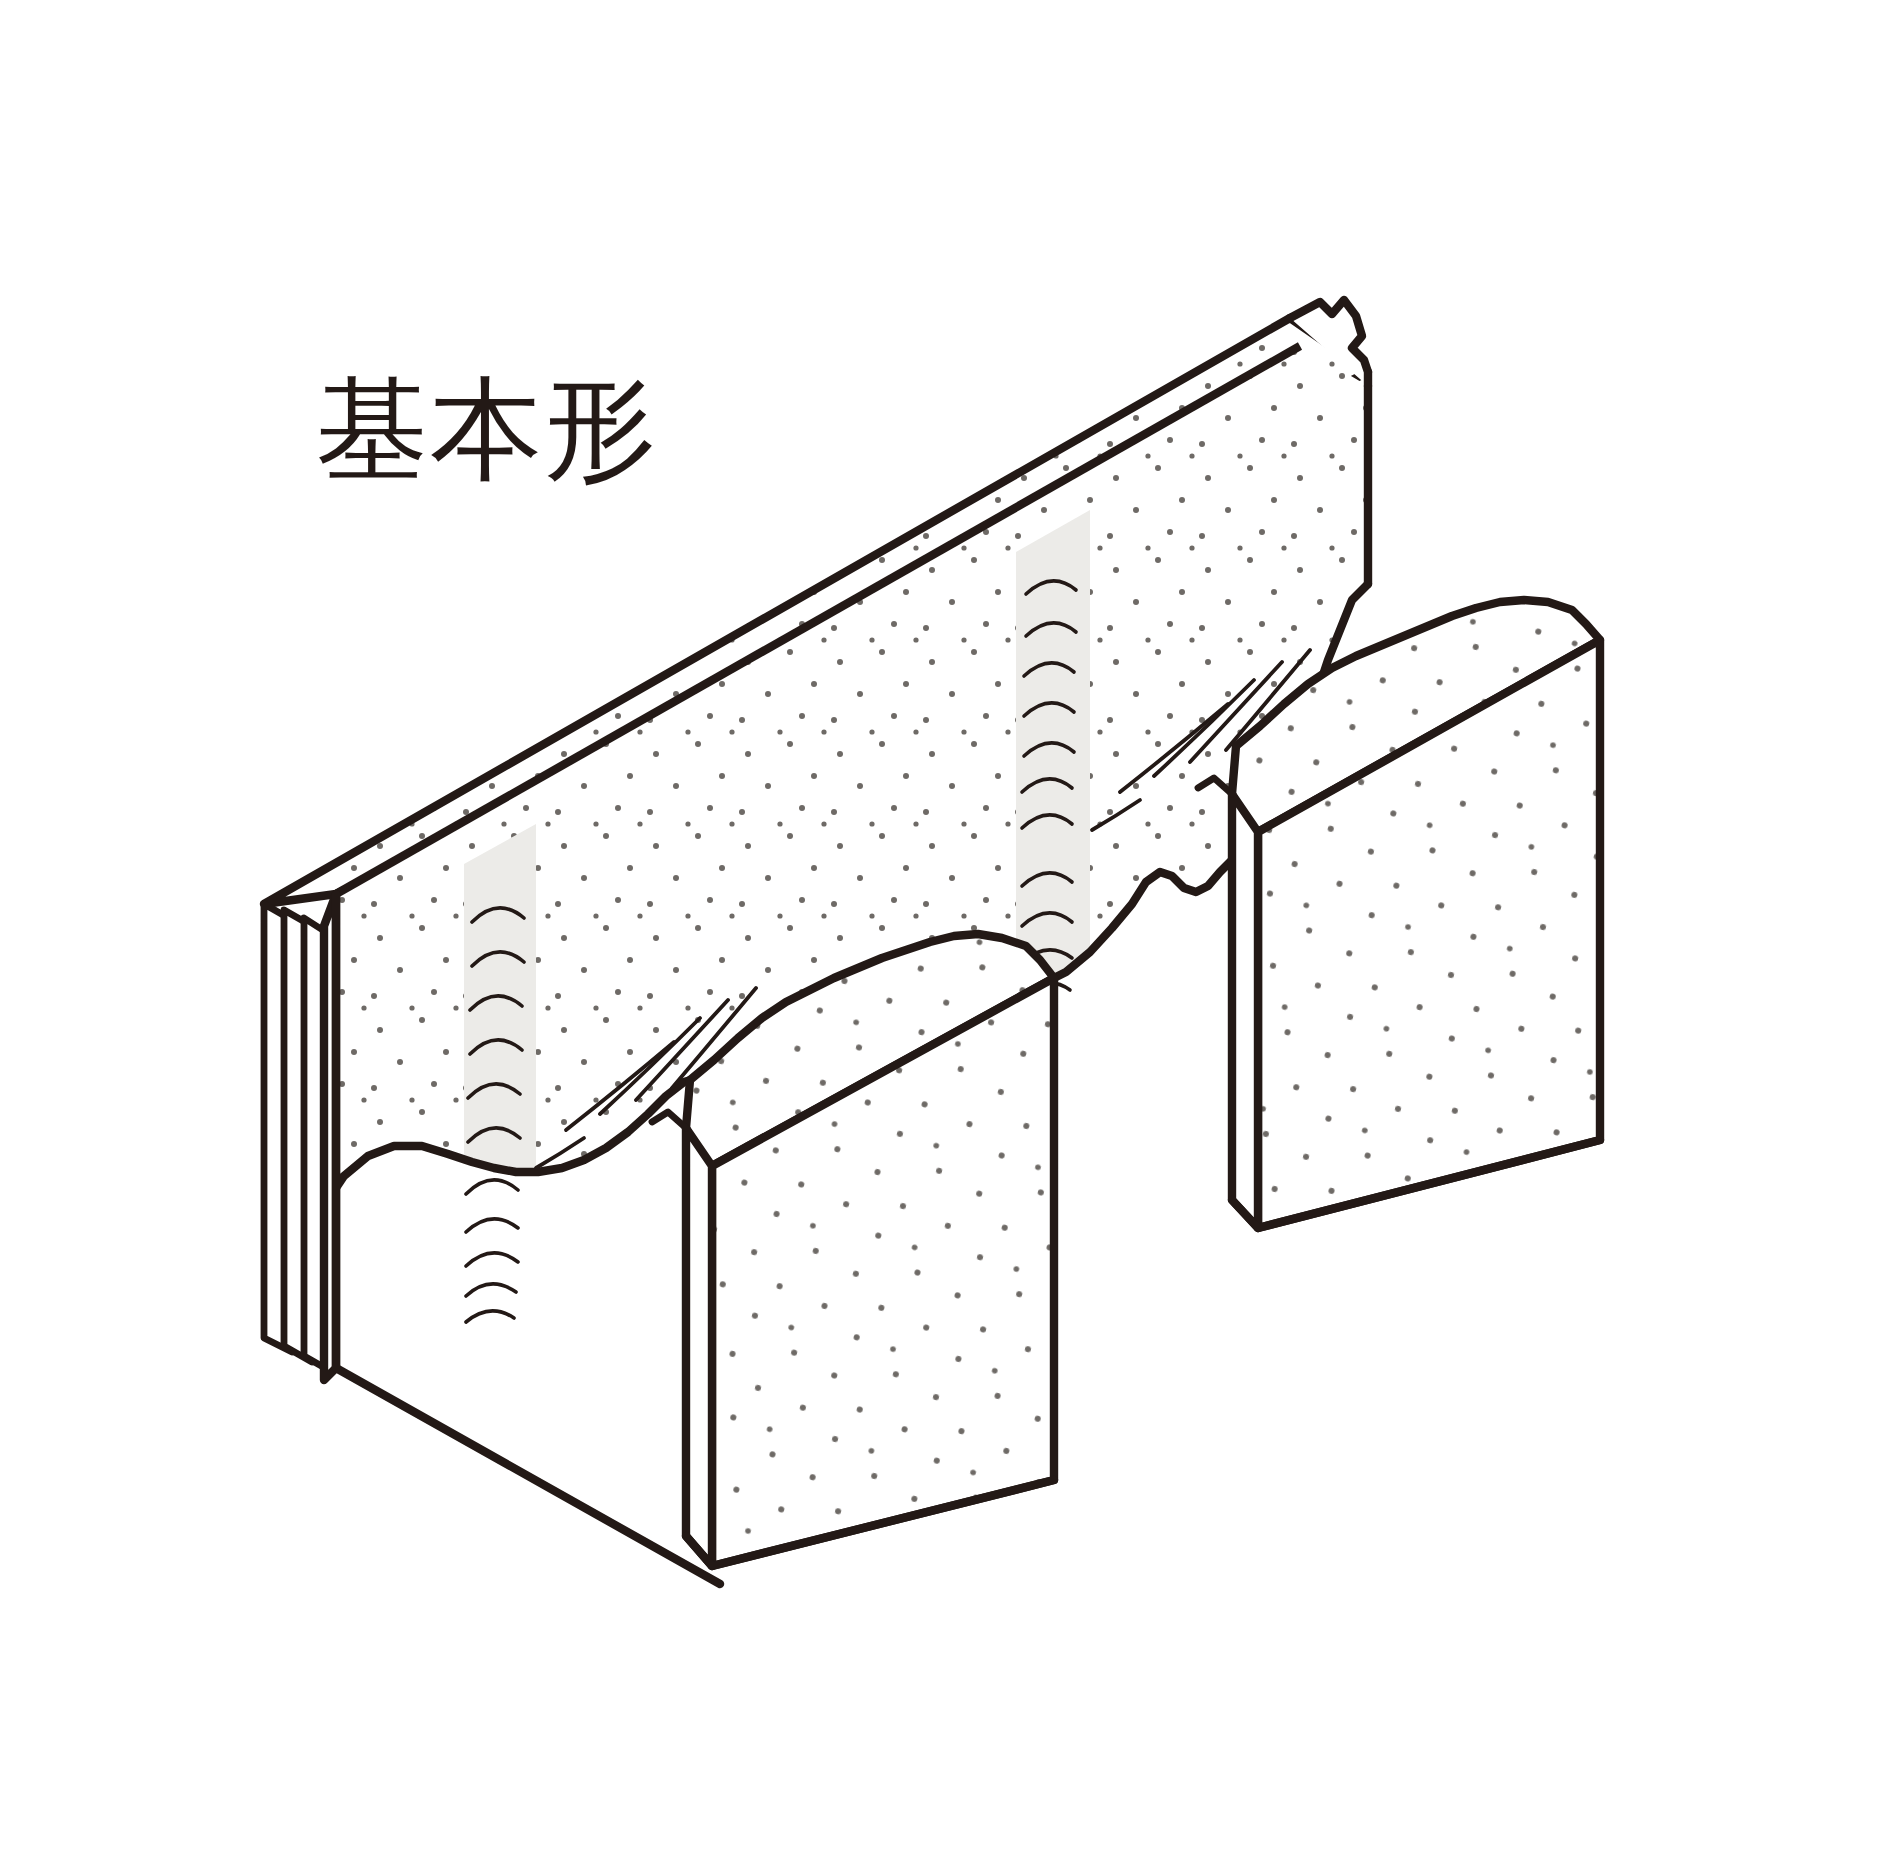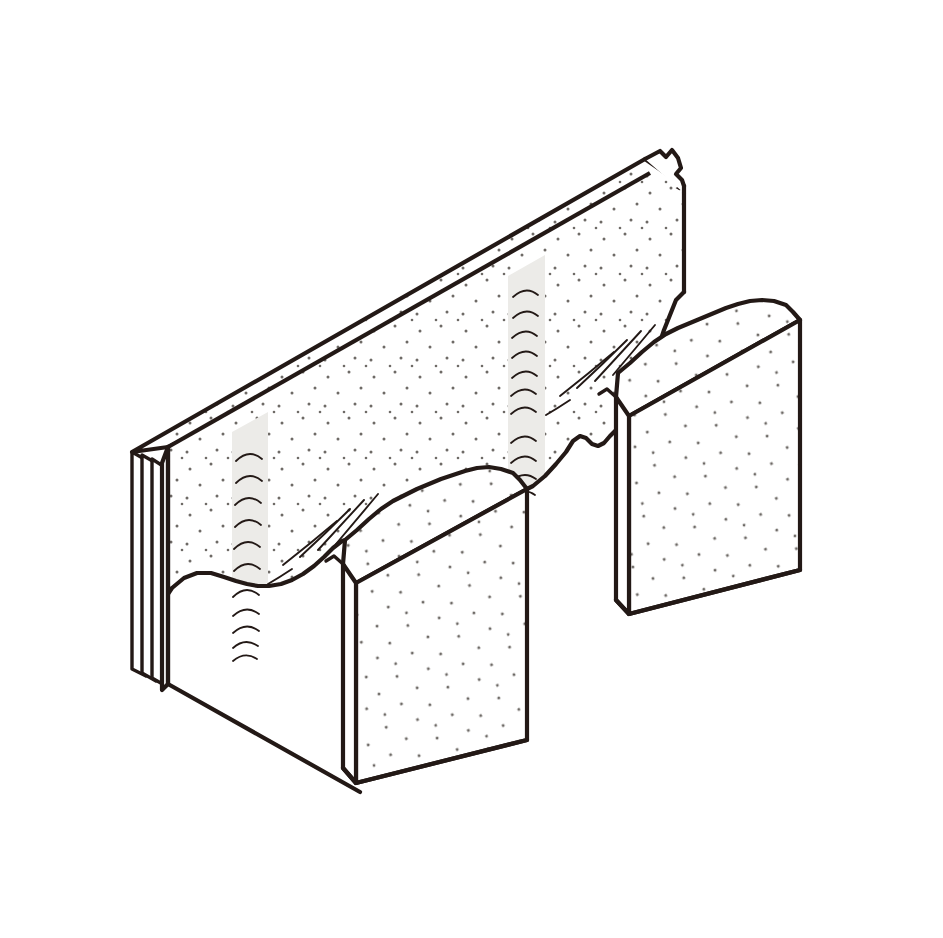--- a/index.html
+++ b/index.html
@@ -371,14 +371,15 @@
       <path d="M343,768 L356,783 L527,740" fill="none" stroke="#231916" stroke-width="4.2" stroke-linejoin="round" stroke-linecap="round"></path>
     </g>
 
     <g fill="none" stroke="#231916" stroke-width="3.4" stroke-linecap="round" stroke-linejoin="round">
       <path d="M343,564 L334,556 L326,561"></path>
       <path d="M616,397 L607,389 L599,394"></path>
     </g>
 
   </svg>
 
+  <div class="cap">基本形</div>
 
 </div>
 
 </body></html>

